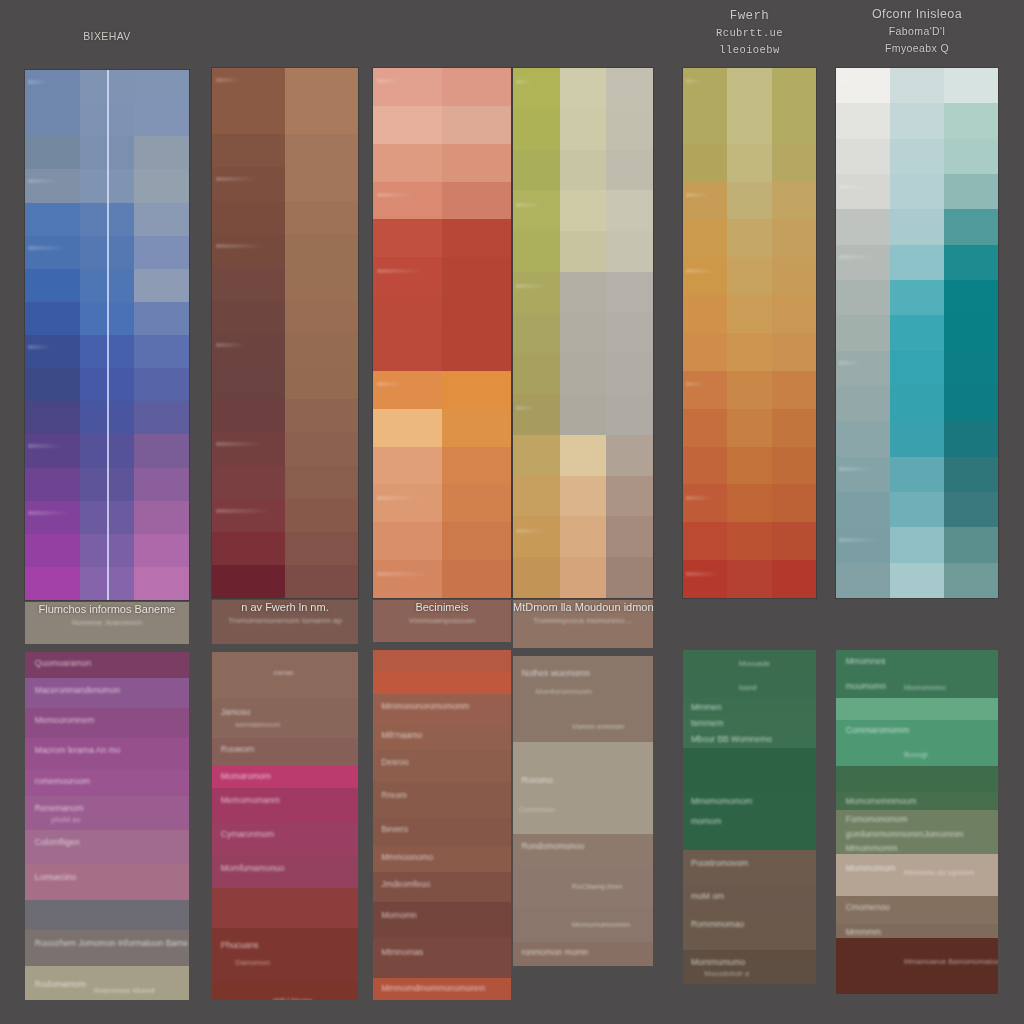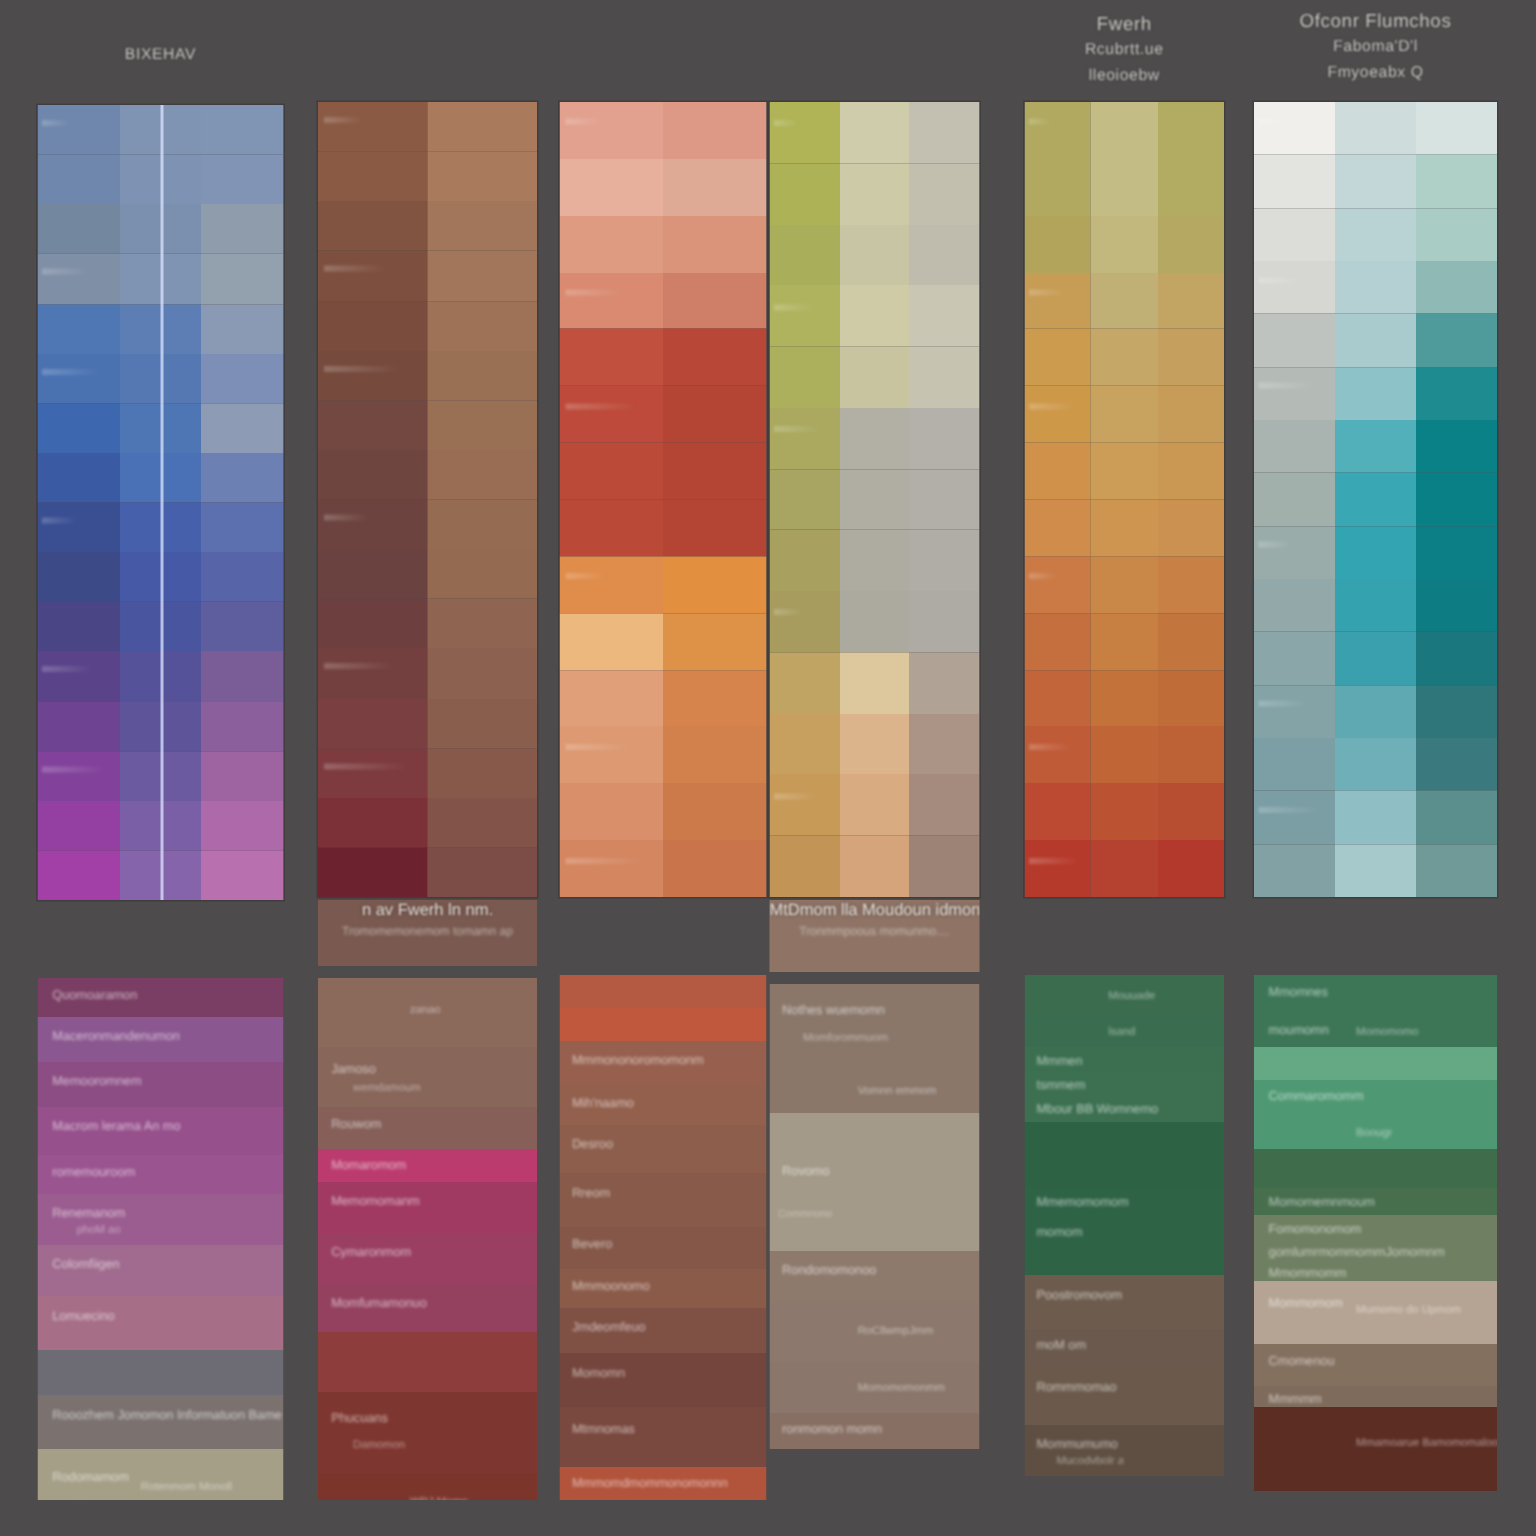--- a/index.html
+++ b/index.html
@@ -120,20 +120,24 @@
           <div class="scell" style="background: rgb(87, 101, 168);"></div>
           <div class="scell" style="background: rgb(94, 93, 158);"></div>
           <div class="scell" style="background: rgb(122, 93, 150);"></div>
           <div class="scell" style="background: rgb(138, 95, 155);"></div>
           <div class="scell" style="background: rgb(158, 100, 162);"></div>
           <div class="scell" style="background: rgb(173, 105, 169);"></div>
           <div class="scell" style="background: rgb(184, 112, 174);"></div>
         </div>
         <div class="vline" style="left: 50%;"></div>
       </div>
+      <div class="caption" style="top: 602px; height: 42px; left: 0px; right: 0px; background: rgb(141, 132, 121);">
+        <div class="c1">Flumchos informos Baneme</div>
+        <div class="c2">Nomene Jearomom</div>
+      </div>
       <div class="bands" style="inset: 652px 0px 24px;">
         <div class="band" style="height: 26px; background: rgb(122, 61, 99);">
           <div class="t a">Quomoaramon</div>
         </div>
         <div class="band" style="height: 30px; background: rgb(139, 87, 144);">
           <div class="t a">Maceronmandenumon</div>
         </div>
         <div class="band" style="height: 30px; background: rgb(140, 77, 132);">
           <div class="t a">Memooromnem</div>
         </div>
@@ -292,20 +296,24 @@
           <div class="scell" style="background: rgb(180, 68, 52);"></div>
           <div class="scell" style="background: rgb(180, 68, 52);"></div>
           <div class="scell" style="background: rgb(226, 144, 63);"></div>
           <div class="scell" style="background: rgb(221, 146, 72);"></div>
           <div class="scell" style="background: rgb(214, 132, 76);"></div>
           <div class="scell" style="background: rgb(210, 128, 76);"></div>
           <div class="scell" style="background: rgb(205, 122, 74);"></div>
           <div class="scell" style="background: rgb(201, 116, 74);"></div>
         </div>
       </div>
+      <div class="caption" style="top: 600px; height: 42px; left: 0px; right: 0px; background: rgb(138, 98, 87);">
+        <div class="c1">Becinimeis</div>
+        <div class="c2">Vonmoamposcuon</div>
+      </div>
       <div class="bands" style="inset: 650px 0px 24px;">
         <div class="band" style="height: 22px; background: rgb(180, 90, 66);"></div>
         <div class="band" style="height: 22px; background: rgb(192, 88, 61);"></div>
         <div class="band" style="height: 30px; background: rgb(151, 96, 78);">
           <div class="t a">Mmmononoromomonm</div>
         </div>
         <div class="band" style="height: 26px; background: rgb(146, 96, 77);">
           <div class="t a">Mih'naamo</div>
         </div>
         <div class="band" style="height: 32px; background: rgb(141, 94, 76);">
@@ -418,21 +426,21 @@
         </div>
         <div class="band" style="height: 34px; background: rgb(138, 118, 106);">
           <div class="t c">Momomomonmm</div>
         </div>
         <div class="band" style="height: 24px; background: rgb(136, 111, 99);">
           <div class="t a">ronmomon momn</div>
         </div>
       </div>
     </div>
     <div class="panel" style="left: 683px; width: 133px;">
-      <div class="phead" style="top: 8px;">
+      <div class="phead" style="top: 8px; font-family: Liberation Mono, monospace;">
         <span class="ln" style="font-size: 12.5px; line-height: 17px;">Fwerh</span>
         <span class="ln" style="font-size: 10.5px; line-height: 17px;">Rcubrtt.ue</span>
         <span class="ln" style="font-size: 10.5px; line-height: 17px;">lleoioebw</span>
       </div>
       <div class="swatch" style="top: 68px; height: 530px; left: 0px; right: 0px;">
         <div class="scol">
           <div class="scell" style="background: rgb(176, 169, 95);">
             <div class="lbl" style="background: linear-gradient(90deg, rgba(255, 255, 255, 0.22), rgba(255, 255, 255, 0)); height: 4px; width: 35%;"> </div>
           </div>
           <div class="scell" style="background: rgb(176, 169, 95);"></div>
@@ -526,21 +534,21 @@
           <div class="t a">Rommmomao</div>
         </div>
         <div class="band" style="height: 34px; background: rgb(95, 79, 66);">
           <div class="t a">Mommumumo</div>
           <div class="t b">Mucodvbolr a</div>
         </div>
       </div>
     </div>
     <div class="panel" style="left: 836px; width: 162px;">
       <div class="phead" style="top: 6px;">
-        <span class="ln" style="font-size: 12.5px; line-height: 17px;">Ofconr Flumchos</span>
+        <span class="ln" style="font-size: 12.5px; line-height: 17px;">Ofconr Inisleoa</span>
         <span class="ln" style="font-size: 10.5px; line-height: 17px;">Faboma'D'l</span>
         <span class="ln" style="font-size: 10.5px; line-height: 17px;">Fmyoeabx  Q</span>
       </div>
       <div class="swatch" style="top: 68px; height: 530px; left: 0px; right: 0px;">
         <div class="scol">
           <div class="scell" style="background: rgb(240, 239, 236);">
             <div class="lbl" style="background: linear-gradient(90deg, rgba(255, 255, 255, 0.22), rgba(255, 255, 255, 0)); height: 4px; width: 35%;"> </div>
           </div>
           <div class="scell" style="background: rgb(227, 227, 224);"></div>
           <div class="scell" style="background: rgb(220, 220, 217);"></div>

